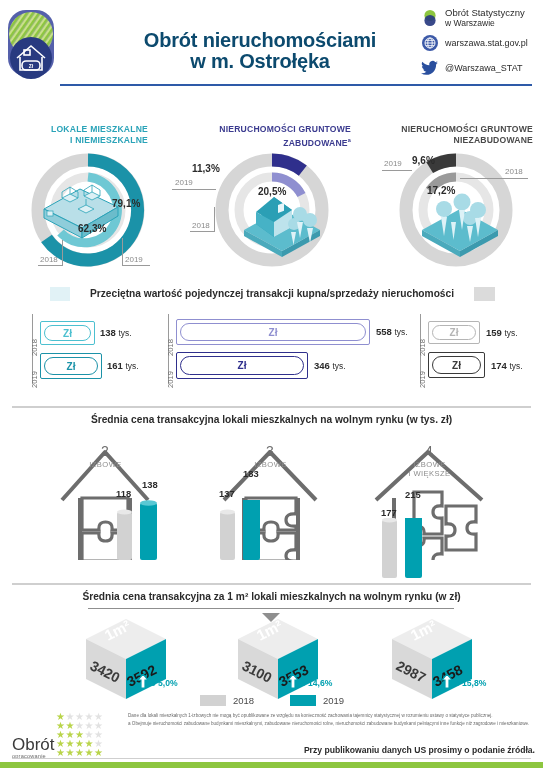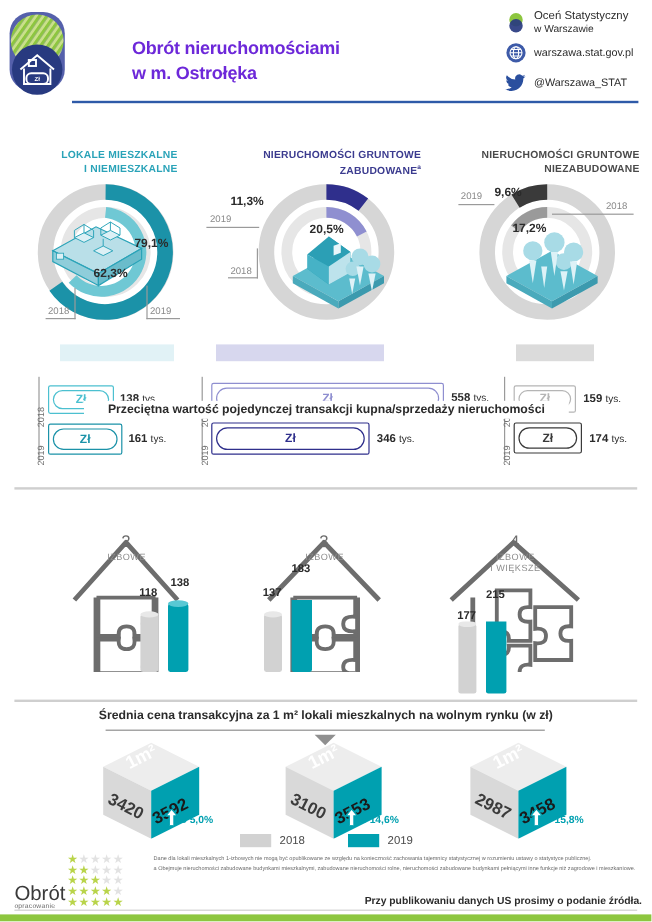--- a/index.html
+++ b/index.html
@@ -9,41 +9,41 @@
     font-family:"Liberation Sans", sans-serif;
     color:#3b3b3b;
     position:relative;
   }
   .page{position:relative;width:543px;height:768px;}
 
   
   .header{position:absolute;left:0;top:0;width:543px;height:88px;}
   .logo-badge{position:absolute;left:6px;top:6px;width:54px;height:76px;}
   .hdr-title{
-    position:absolute;left:110px;top:30px;width:300px;
-    color:#6d28d9;font-weight:bold;font-size:15px;line-height:21px;
+    position:absolute;left:110px;top:30px;width:300px;text-align:center;
+    color:#0c4a6e;font-weight:bold;font-size:20px;line-height:21px;
     letter-spacing:-0.2px;
   }
   .hdr-right{position:absolute;left:420px;top:8px;width:123px;}
   .hdr-row{display:flex;align-items:center;margin-bottom:5px;}
   .hdr-ico{width:20px;height:20px;margin-right:5px;flex:0 0 20px;}
   .hdr-txt-us{color:#2b2b2b;font-size:8.5px;line-height:10px;}
   .hdr-txt-us b{font-size:9.5px;font-weight:normal;}
   .hdr-link{color:#2b2b2b;font-size:9px;}
   .hdr-rule{position:absolute;left:60px;top:84px;width:472px;height:2px;background:#2e5aa8;}
 
   
   .sec-title{
     position:absolute;text-align:center;width:543px;left:0;
     font-size:10.2px;font-weight:bold;color:#2b2b2b;
   }
   .band-title{
     position:absolute;left:70px;width:404px;height:15px;background:#fff;
     text-align:center;font-size:10.2px;font-weight:bold;color:#2b2b2b;
-    line-height:15px;z-index:6;margin-top:48px;
+    line-height:15px;z-index:6;
   }
   .hr-grey{position:absolute;height:2px;background:#cfcfcf;}
 
   
   .donut-wrap{position:absolute;}
   .donut-label{
     position:absolute;text-align:right;font-size:8.6px;font-weight:bold;
     letter-spacing:.2px;line-height:11px;
   }
   .pct{position:absolute;font-size:10px;font-weight:bold;color:#2b2b2b;}
@@ -143,21 +143,21 @@
 
     <div class="hdr-right">
       <div class="hdr-row">
         <div class="hdr-ico">
           <svg width="20" height="20" viewBox="0 0 20 20">
             <circle cx="10" cy="7.5" r="5.6" fill="#8dc63f"></circle>
             <circle cx="10" cy="12.5" r="5.6" fill="#283a80" opacity="0.92"></circle>
           </svg>
         </div>
         <div class="hdr-txt-us">
-          <b>Oceń Statystyczny</b><br>
+          <b>Obrót Statystyczny</b><br>
           <span>w Warszawie</span>
         </div>
       </div>
       <div class="hdr-row">
         <div class="hdr-ico">
           <svg width="20" height="20" viewBox="0 0 20 20">
             <circle cx="10" cy="10" r="8" fill="#3d5aa8"></circle>
             <g fill="none" stroke="#ffffff" stroke-width="0.9">
               <circle cx="10" cy="10" r="5"></circle>
               <ellipse cx="10" cy="10" rx="2.2" ry="5"></ellipse>
@@ -343,20 +343,21 @@
     <div class="zl-val" style="left:486px;top:19px;"><span>159</span> <span class="u">tys.</span></div>
 
     <div class="yr-vert" style="left:418px;top:80px;">2019</div>
     <div class="zl-note" style="left:428px;top:44px;width:57px;height:26px;border-color:#3a3a3a;">
       <div class="zl-inner" style="border-color:#3a3a3a;color:#3a3a3a;">Zł</div>
     </div>
     <div class="zl-val" style="left:491px;top:52px;"><span>174</span> <span class="u">tys.</span></div>
   </div>
 
   <div class="hr-grey" style="left:12px;top:406px;width:519px;"></div>
+  <div class="sec-title" style="top:414px;">Średnia cena transakcyjna lokali mieszkalnych na wolnym rynku (w tys. zł)</div>
 
   <div class="house" style="left:58px;top:430px;">
     <svg width="120" height="130" viewBox="0 0 120 130">
       <g fill="none" stroke="#6d6d6d" stroke-width="4" stroke-linejoin="round">
         <path d="M4 70 L47 22 L90 70"></path>
         <path d="M22 68 L22 132 L72 132 L72 68"></path>
       </g>
       <g fill="none" stroke="#6d6d6d" stroke-width="3.2">
         <path d="M24 68 L70 68 L70 84 Q61 83 61 90 Q61 97 70 96 L70 100 L54 100 Q55 92 47.5 92 Q40 92 41 100 L24 100 Z"></path>
         <path d="M24 103 L41 103 Q40 111 47.5 111 Q55 111 54 103 L70 103 L70 120 Q61 119 61 126 Q61 132 70 131 L70 131 L24 131 Z"></path>

